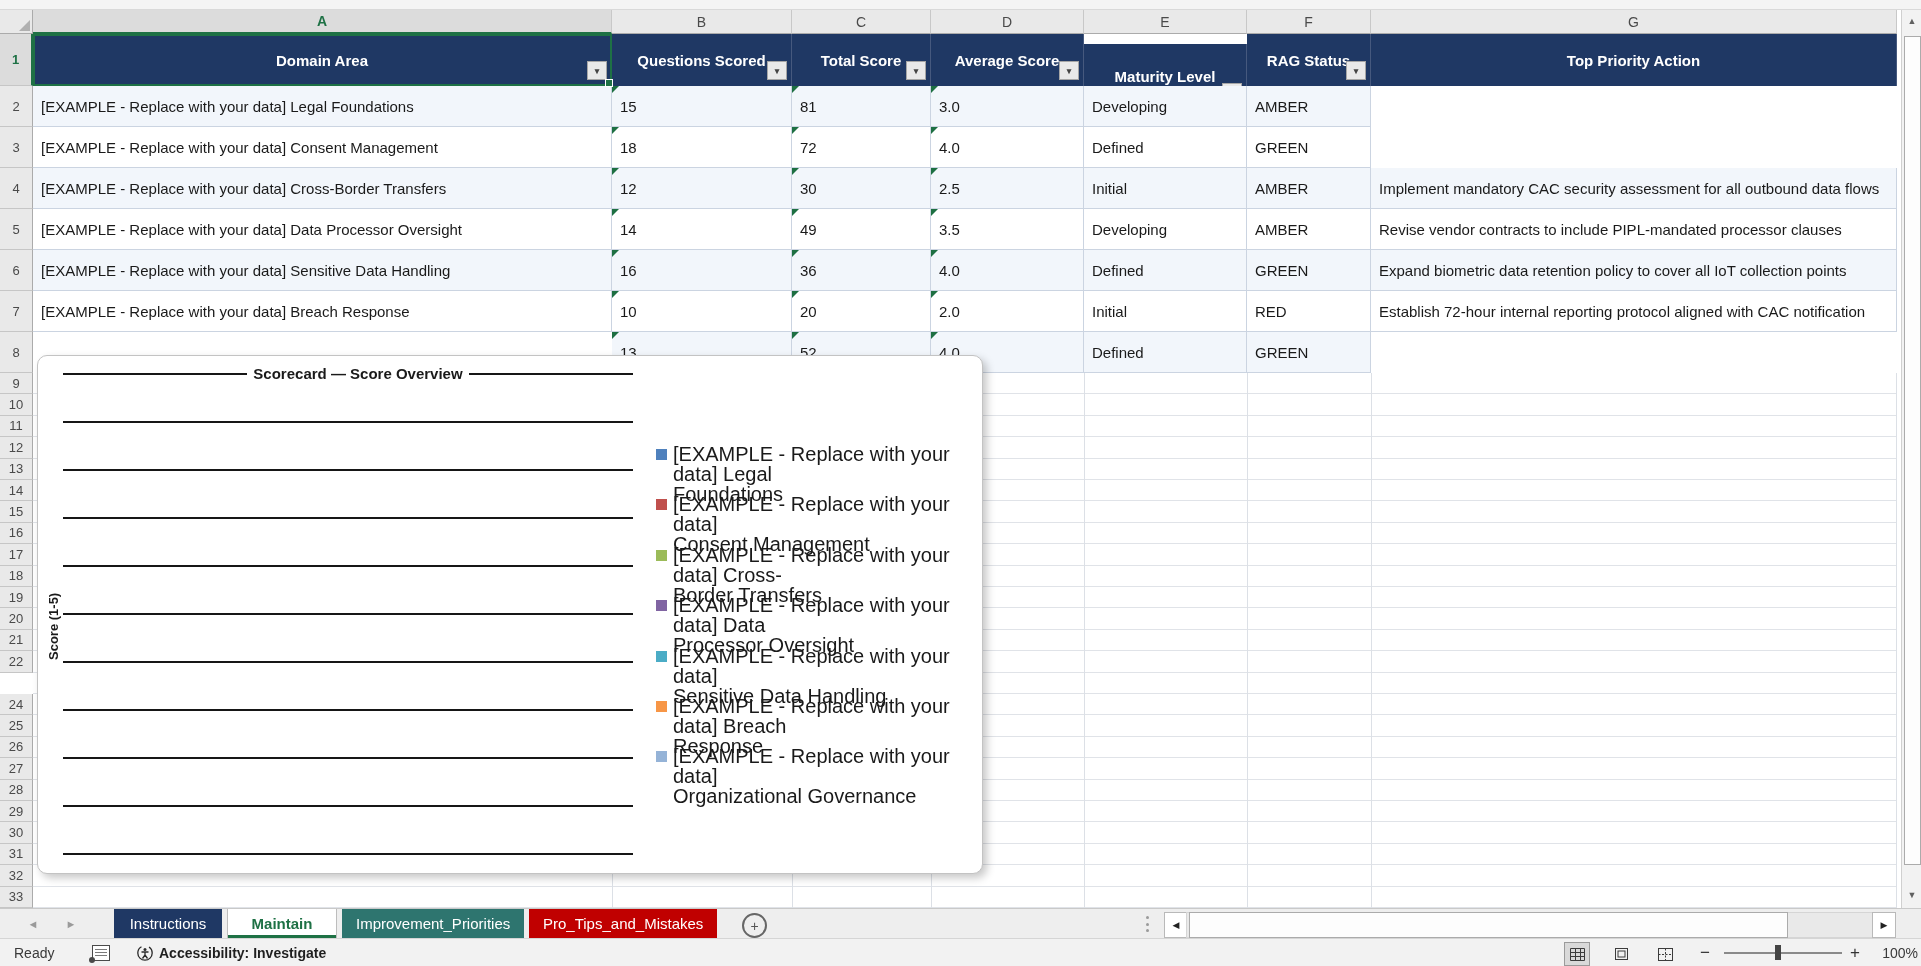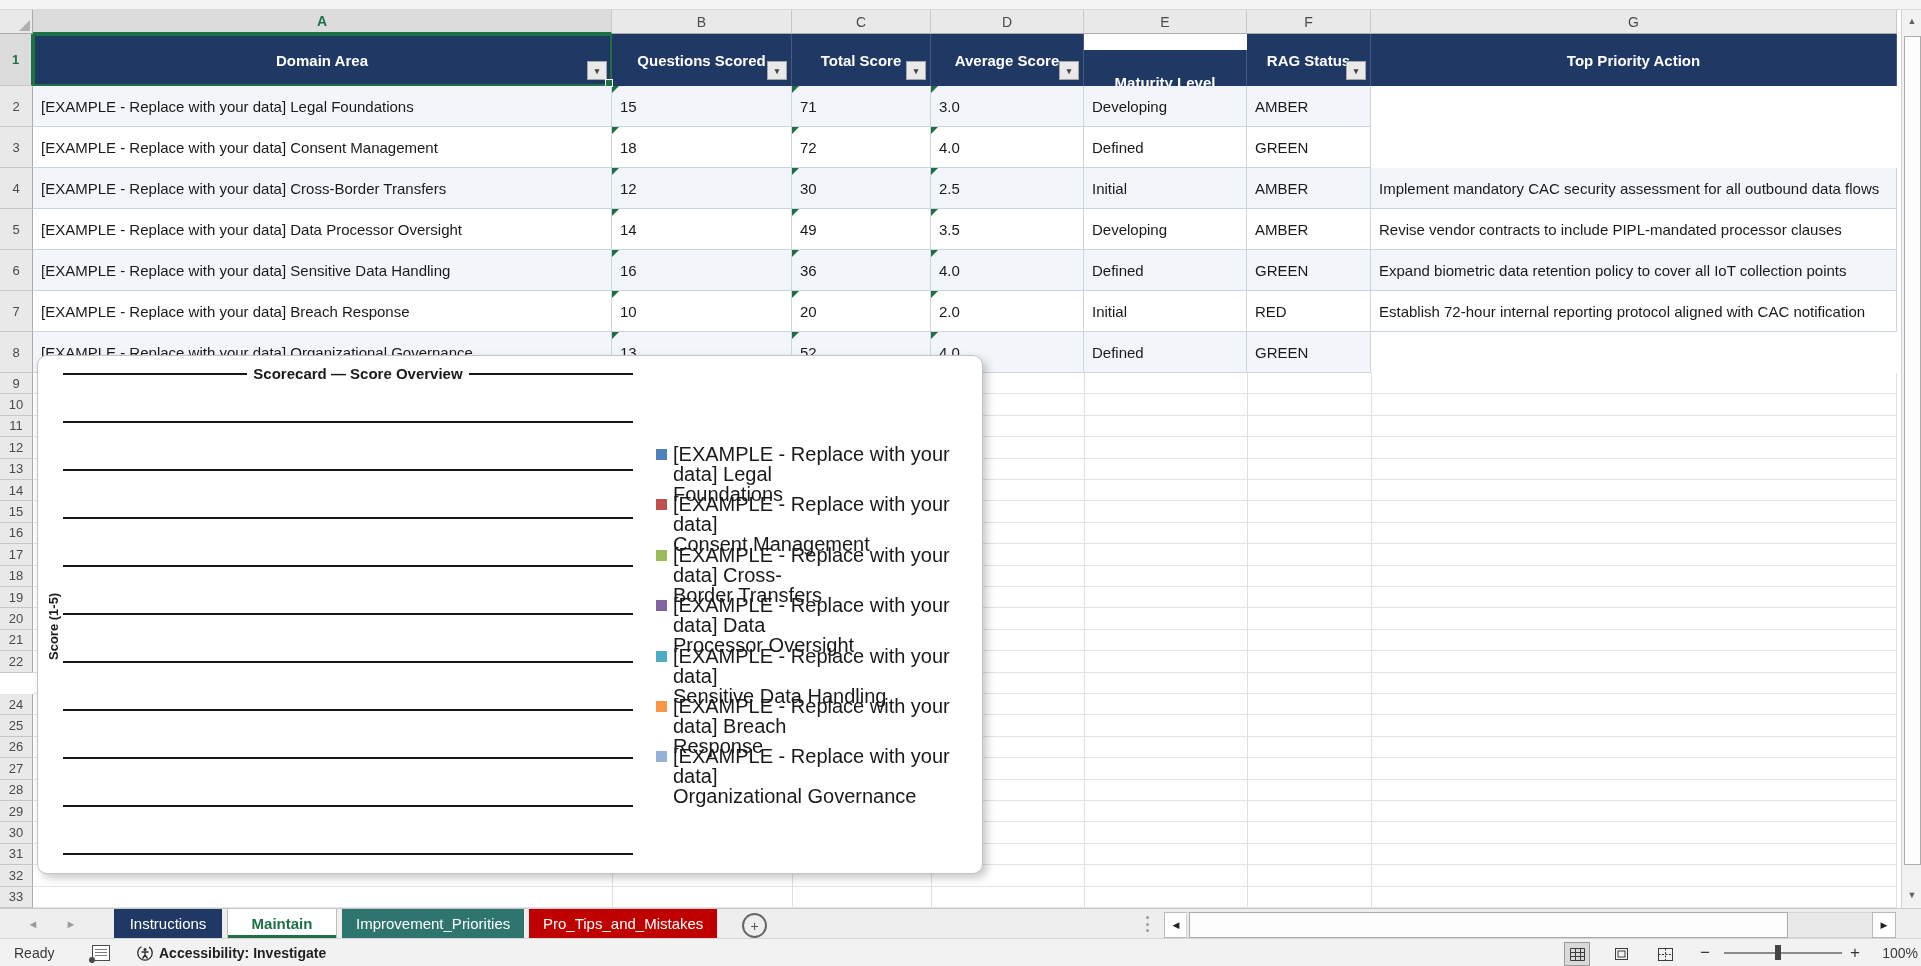--- a/index.html
+++ b/index.html
@@ -231,21 +231,21 @@
       <div class="filter-btn">▾</div>
     </div>
     <div class="hdr-cell abs" style="left: 792px; top: 34px; width: 139px; height: 52px;">
       <span>Total Score</span>
       <div class="filter-btn">▾</div>
     </div>
     <div class="hdr-cell abs" style="left: 931px; top: 34px; width: 153px; height: 52px;">
       <span>Average Score</span>
       <div class="filter-btn">▾</div>
     </div>
-    <div class="hdr-cell abs" style="left: 1084px; top: 50px; width: 163px; height: 64px;">
+    <div class="hdr-cell abs" style="left: 1084px; top: 44px; width: 163px; height: 64px;">
       <span>Maturity Level</span>
       <div class="filter-btn">▾</div>
     </div>
     <div class="hdr-cell abs" style="left: 1247px; top: 34px; width: 124px; height: 52px;">
       <span>RAG Status</span>
       <div class="filter-btn">▾</div>
     </div>
     <div class="hdr-cell abs" style="left: 1371px; top: 34px; width: 526px; height: 52px;">
       <span>Top Priority Action</span>
     </div>
@@ -254,21 +254,21 @@
     </div>
     <div class="gutter abs" style="left: 0px; top: 86px; width: 33px; height: 41px;">2</div>
     <div class="data-cell abs" style="left: 33px; top: 86px; width: 579px; height: 41px; background: rgb(242, 246, 251);">
       <span>[EXAMPLE - Replace with your data] Legal Foundations</span>
     </div>
     <div class="data-cell abs" style="left: 612px; top: 86px; width: 180px; height: 41px; background: rgb(242, 246, 251);">
       <span>15</span>
       <i class="tri"></i>
     </div>
     <div class="data-cell abs" style="left: 792px; top: 86px; width: 139px; height: 41px; background: rgb(242, 246, 251);">
-      <span>71</span>
+      <span>81</span>
       <i class="tri"></i>
     </div>
     <div class="data-cell abs" style="left: 931px; top: 86px; width: 153px; height: 41px; background: rgb(242, 246, 251);">
       <span>3.0</span>
       <i class="tri"></i>
     </div>
     <div class="data-cell abs" style="left: 1084px; top: 86px; width: 163px; height: 41px; background: rgb(242, 246, 251);">
       <span>Developing</span>
     </div>
     <div class="data-cell abs" style="left: 1247px; top: 86px; width: 124px; height: 41px; background: rgb(242, 246, 251);">
@@ -390,23 +390,20 @@
     <div class="data-cell abs" style="left: 1084px; top: 291px; width: 163px; height: 41px; background: rgb(255, 255, 255);">
       <span>Initial</span>
     </div>
     <div class="data-cell abs" style="left: 1247px; top: 291px; width: 124px; height: 41px; background: rgb(255, 255, 255);">
       <span>RED</span>
     </div>
     <div class="data-cell abs" style="left: 1371px; top: 291px; width: 526px; height: 41px; background: rgb(255, 255, 255);">
       <span>Establish 72-hour internal reporting protocol aligned with CAC notification</span>
     </div>
     <div class="gutter abs" style="left: 0px; top: 332px; width: 33px; height: 41px;">8</div>
-    <div class="data-cell abs" style="left: 33px; top: 332px; width: 579px; height: 41px; background: rgb(242, 246, 251);">
-      <span>[EXAMPLE - Replace with your data] Organizational Governance</span>
-    </div>
     <div class="data-cell abs" style="left: 612px; top: 332px; width: 180px; height: 41px; background: rgb(242, 246, 251);">
       <span>13</span>
       <i class="tri"></i>
     </div>
     <div class="data-cell abs" style="left: 792px; top: 332px; width: 139px; height: 41px; background: rgb(242, 246, 251);">
       <span>52</span>
       <i class="tri"></i>
     </div>
     <div class="data-cell abs" style="left: 931px; top: 332px; width: 153px; height: 41px; background: rgb(242, 246, 251);">
       <span>4.0</span>

